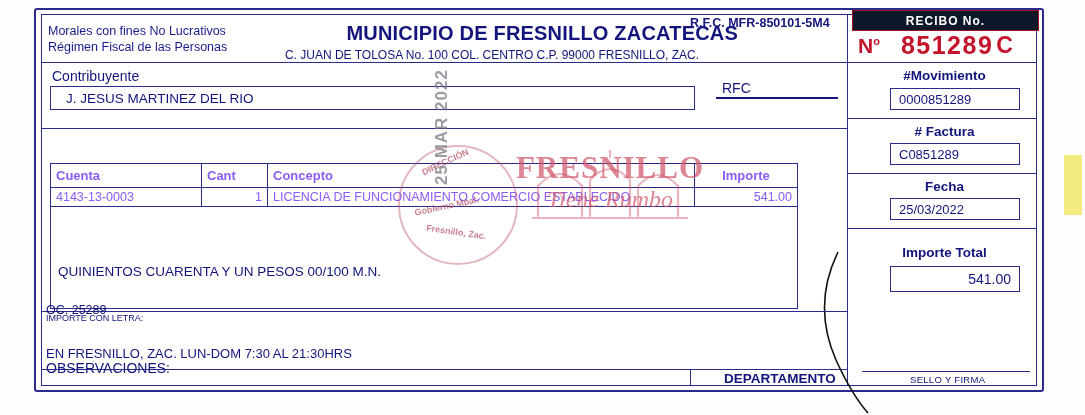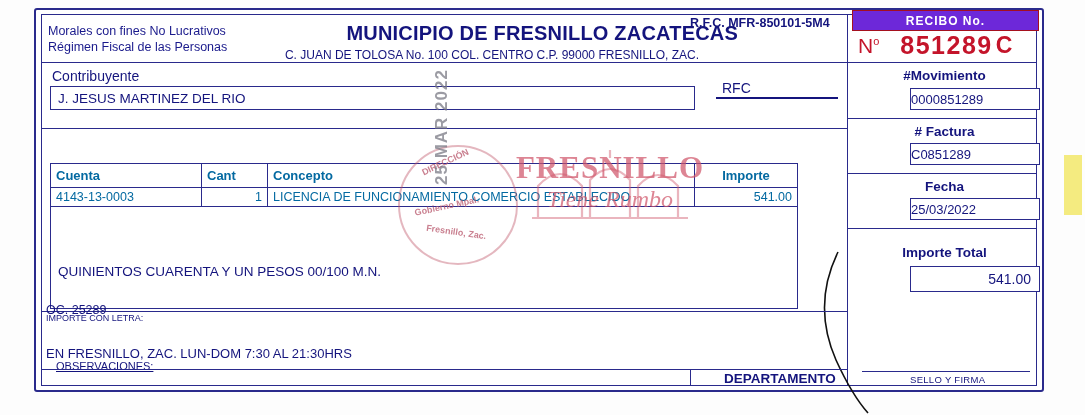--- a/index.html
+++ b/index.html
@@ -77,21 +77,21 @@
     font-size: 12.5px;
     font-weight: bold;
     color: #14147d;
   }
   .recibo-box {
     position: absolute;
     left: 852px;
     top: 10px;
     width: 185px;
     height: 19px;
-    background: #6d28d9;
+    background: #0f172a;
     color: #ffffff;
     font-size: 12px;
     font-weight: bold;
     letter-spacing: 1px;
     display: flex;
     align-items: center;
     justify-content: center;
     border: 1px solid #a5101f;
   }
   .folio-row {
@@ -99,21 +99,21 @@
     left: 852px;
     top: 29px;
     width: 185px;
     height: 33px;
     display: flex;
     align-items: center;
     color: #c4142a;
   }
   .folio-no {
     font-size: 21px;
-    font-weight: normal;
+    font-weight: bold;
     margin-left: 6px;
   }
   .folio-no sup { font-size: 11px; }
   .folio-num {
     font-size: 25px;
     font-weight: bold;
     letter-spacing: 1.5px;
     margin-left: 21px;
   }
   .folio-suffix {
@@ -151,21 +151,21 @@
     position: absolute;
     left: 50px;
     top: 86px;
     width: 645px;
     height: 24px;
     border: 1px solid #2a2a8c;
     box-sizing: border-box;
     font-size: 13.5px;
     display: flex;
     align-items: center;
-    padding-left: 7px;
+    padding-left: 15px;
     color: #14147d;
   }
   .rfc-line {
     position: absolute;
     left: 716px;
     top: 97px;
     width: 122px;
     height: 2px;
     background: #14147d;
   }
@@ -192,41 +192,40 @@
     position: absolute;
     left: 890px;
     width: 130px;
     height: 22px;
     border: 1px solid #2a2a8c;
     box-sizing: border-box;
     font-size: 13px;
     color: #14147d;
     display: flex;
     align-items: center;
-    padding-left: 0;
+    padding-left: 8px;
     background: #fff;
-    margin-left: 20px;
   }
   .rcol-sep {
     position: absolute;
     left: 848px;
     width: 189px;
     height: 1px;
     background: #2a2a8c;
   }
 
   
   .tbl {
     position: absolute;
     left: 50px;
     top: 163px;
     width: 748px;
     border-collapse: collapse;
     font-size: 12.5px;
-    color: #0369a1;
+    color: #8b5cf6;
     background: transparent;
   }
   .tbl th, .tbl td {
     border: 1px solid #2a2a8c;
     padding: 2px 5px;
     font-weight: normal;
     background: transparent;
   }
   .tbl th {
     font-weight: bold;
@@ -293,25 +292,24 @@
   }
   .obs-line2 {
     position: absolute;
     left: 46px;
     top: 346px;
     font-size: 13px;
     color: #14147d;
   }
   .lbl-observaciones {
     position: absolute;
-    left: 56px;
+    left: 46px;
     top: 360px;
-    font-size: 11px;
-    color: #14147d;
-    text-decoration: underline;
+    font-size: 14px;
+    color: #14147d;
   }
   .lower-sep2 {
     position: absolute;
     left: 42px;
     top: 369px;
     width: 805px;
     height: 1px;
     background: #2a2a8c;
   }
   .departamento {

